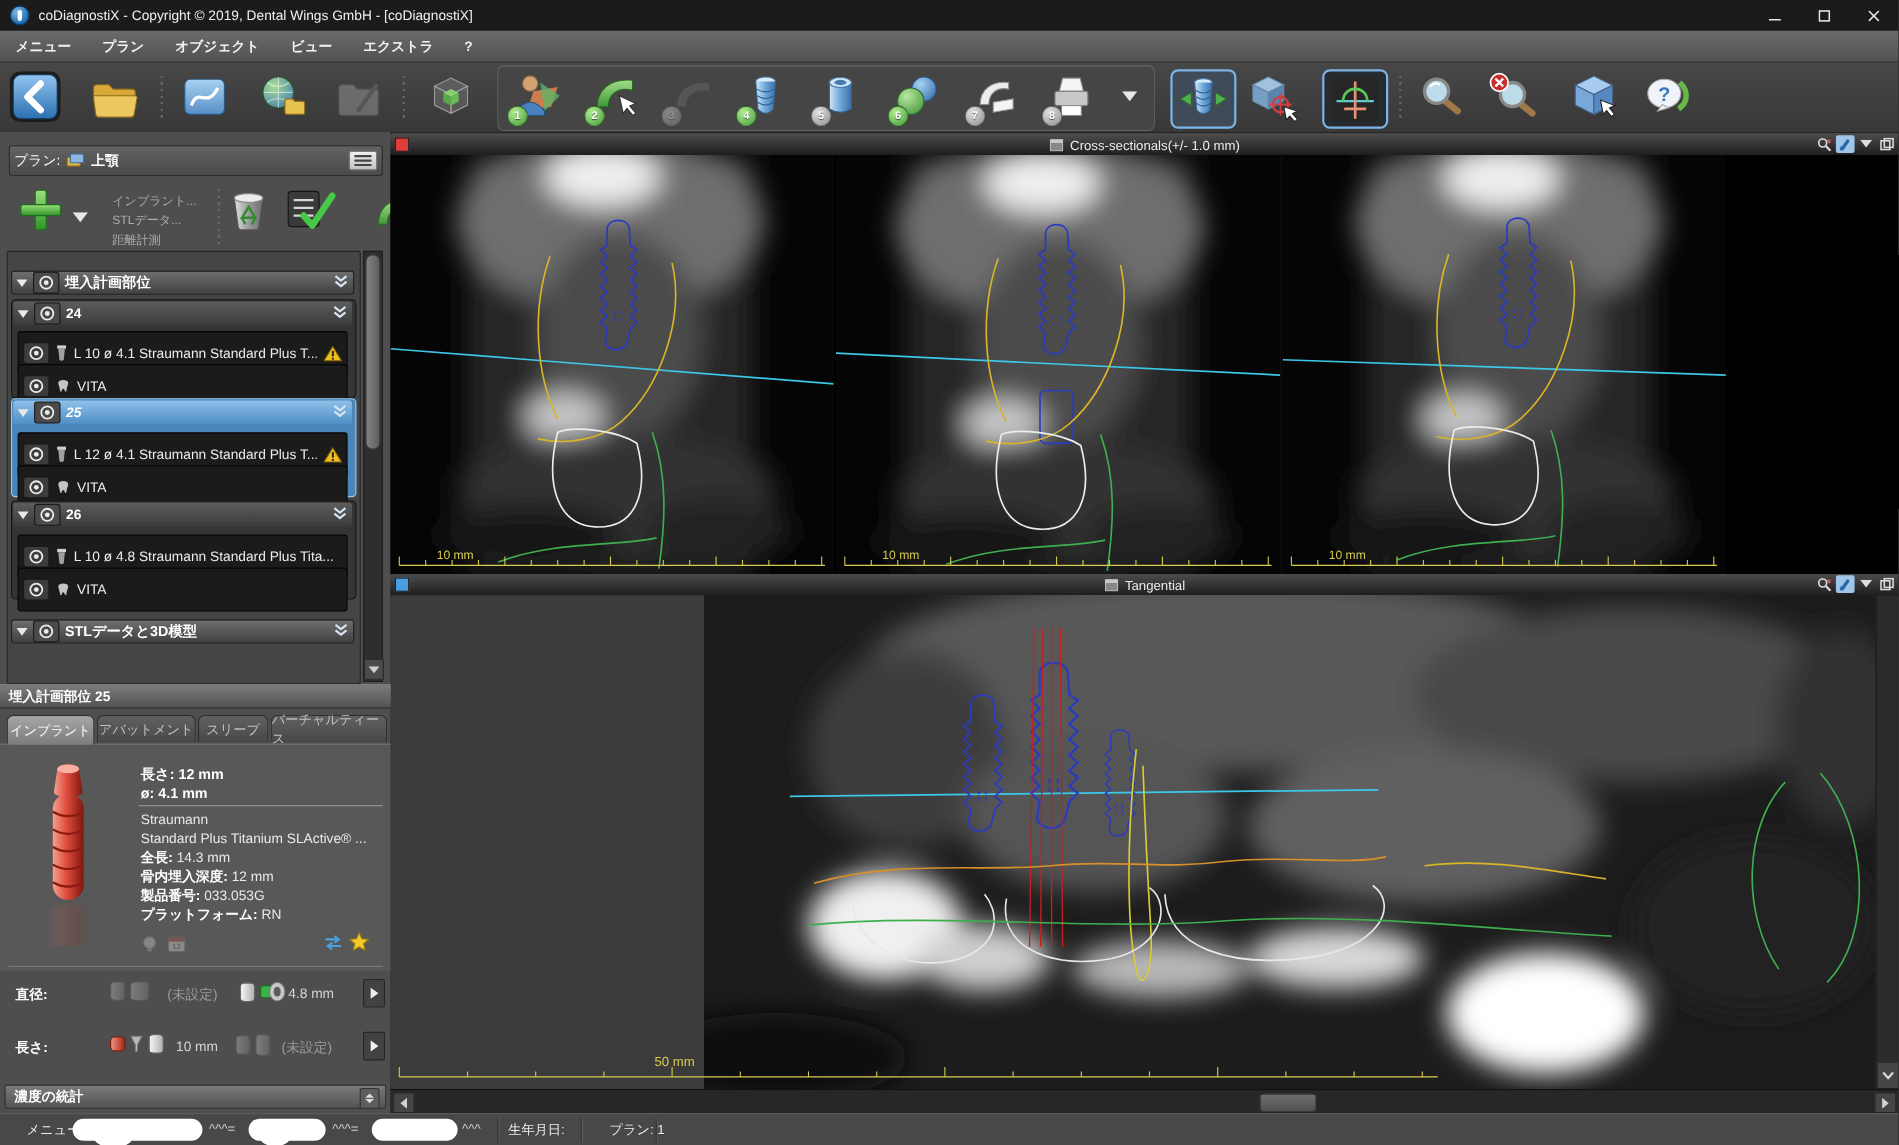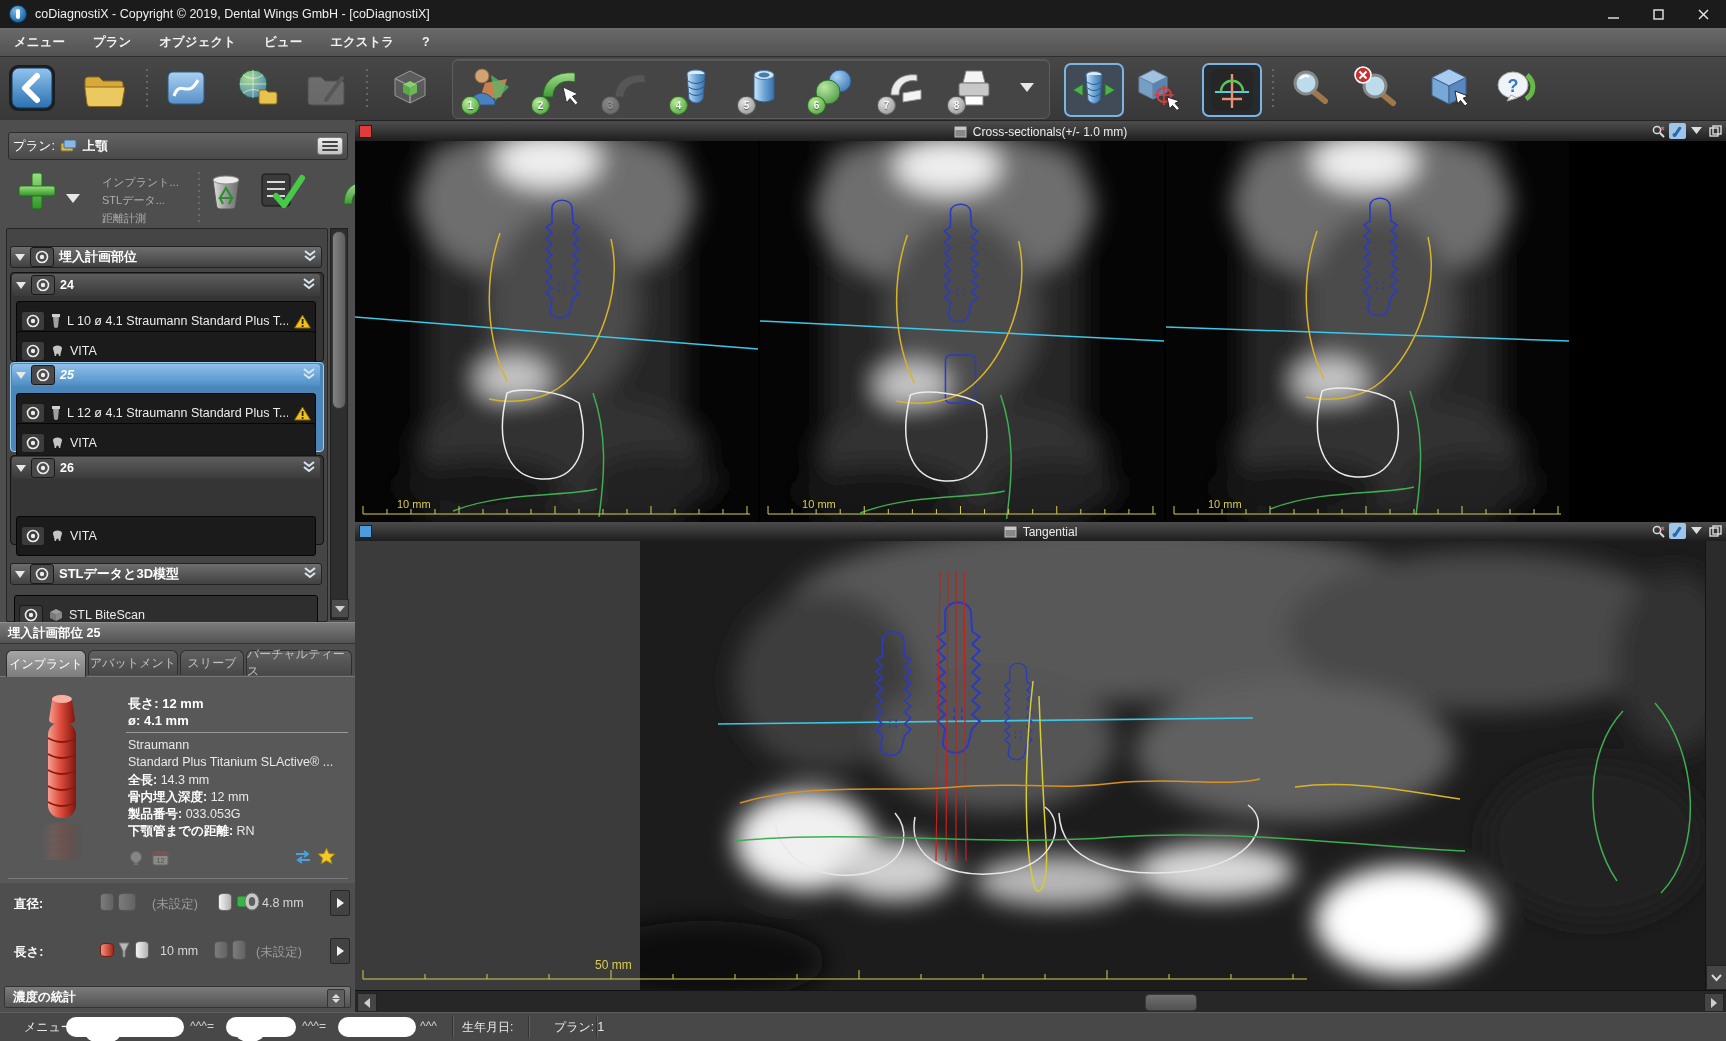--- a/index.html
+++ b/index.html
@@ -606,20 +606,32 @@
       <span class="vis">
           <svg width="16" height="14">
             <use href="#viscir"></use>
           </svg>
         </span>
       <span>26</span>
       <span class="chev"><svg width="14" height="13">
             <use href="#dchev"></use>
           </svg></span>
     </div>
+    <div class="item" style="left:16px;top:366px;width:300px;">
+      <span class="vis">
+          <svg width="16" height="14">
+            <use href="#viscir"></use>
+          </svg>
+        </span>
+      <svg width="10" height="16">
+          <rect x="1" y="1" width="8" height="3" fill="#d0d0d0"></rect>
+          <path d="M2 4 h6 l-1 10 q-2 2 -4 0 Z" fill="#a0a0a0"></path>
+        </svg>
+      <span class="txt">L 10  ø 4.8  Straumann Standard Plus Tita...</span>
+    </div>
     <div class="item" style="left:16px;top:396px;width:300px;">
       <span class="vis">
           <svg width="16" height="14">
             <use href="#viscir"></use>
           </svg>
         </span>
       <svg width="13" height="14">
           <path d="M2 4 C2 0.5 11 0.5 11 4 C11 6.5 9.8 7 9.3 12 L8 12 C7.8 8.5 5.2 8.5 5 12 L3.7 12 C3.2 7 2 6.5 2 4 Z" fill="#c4c4c4"></path>
         </svg>
       <span class="txt">VITA</span>
@@ -629,33 +641,20 @@
       <span class="exp"></span>
       <span class="vis">
           <svg width="16" height="14">
             <use href="#viscir"></use>
           </svg>
         </span>
       <span>STLデータと3D模型</span>
       <span class="chev"><svg width="14" height="13">
             <use href="#dchev"></use>
           </svg></span>
-    </div>
-    <div class="item" style="left:14px;top:475px;width:304px;background:#2e2e2e;">
-      <span class="vis">
-          <svg width="16" height="14">
-            <use href="#viscir"></use>
-          </svg>
-        </span>
-      <svg width="14" height="14">
-          <path d="M7 1 L13 4 7 7 1 4Z" fill="#9a9a9a"></path>
-          <path d="M1 4 L7 7 V13 L1 10Z" fill="#7a7a7a"></path>
-          <path d="M13 4 L7 7 V13 L13 10Z" fill="#8a8a8a"></path>
-        </svg>
-      <span class="txt">STL BiteScan</span>
     </div>
 
     <div class="sbar">
       <div class="sthumb"></div>
       <div class="sdown">
           <svg width="10" height="8">
             <polygon points="0,1 10,1 5,7" fill="#cfcfcf"></polygon>
           </svg>
         </div>
     </div>
@@ -682,21 +681,21 @@
     </svg>
 
     <div class="dl big" style="left:128px;top:575px;"><span>長さ:</span> <span>12 mm</span></div>
     <div class="dl big" style="left:128px;top:593px;"><span>ø:</span> <span>4.1 mm</span></div>
     <div class="abs" style="left:126px;top:612px;width:222px;height:1px;background:#9a9a9a;"></div>
     <div class="dl" style="left:128px;top:618px;">Straumann</div>
     <div class="dl" style="left:128px;top:635px;">Standard Plus Titanium SLActive® ...</div>
     <div class="dl" style="left:128px;top:652px;"><b>全長:</b> <span>14.3 mm</span></div>
     <div class="dl" style="left:128px;top:669px;"><b>骨内埋入深度:</b> <span>12 mm</span></div>
     <div class="dl" style="left:128px;top:686px;"><b>製品番号:</b> <span>033.053G</span></div>
-    <div class="dl" style="left:128px;top:703px;"><b>下顎管までの距離:</b> <span>RN</span></div>
+    <div class="dl" style="left:128px;top:703px;"><b>プラットフォーム:</b> <span>RN</span></div>
 
     <div class="abs dim" style="left:128px;top:730px;">
       <svg width="16" height="16">
           <circle cx="8" cy="7" r="5.5" fill="#d8d8d8" stroke="#888"></circle>
           <rect x="6" y="12" width="4" height="3" fill="#aaa"></rect>
         </svg>
     </div>
     <div class="abs dim" style="left:152px;top:730px;">
       <svg width="17" height="16">
           <rect x="1" y="2" width="15" height="13" rx="2" fill="#e8e8e8" stroke="#888"></rect>

